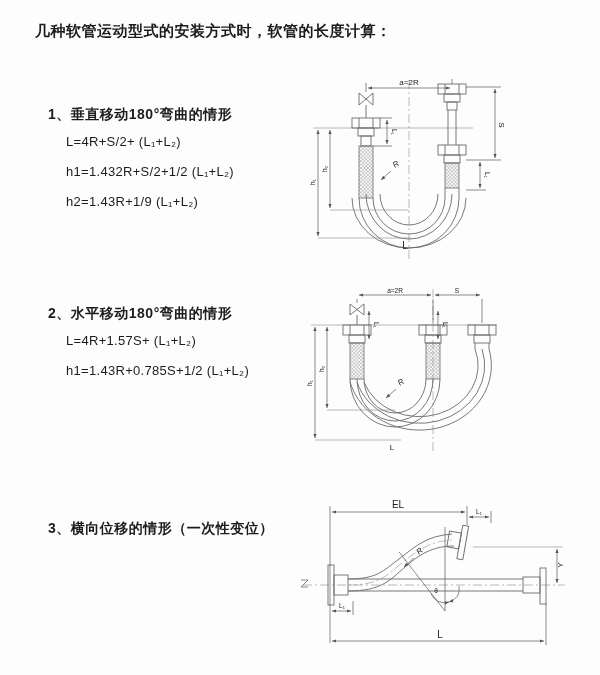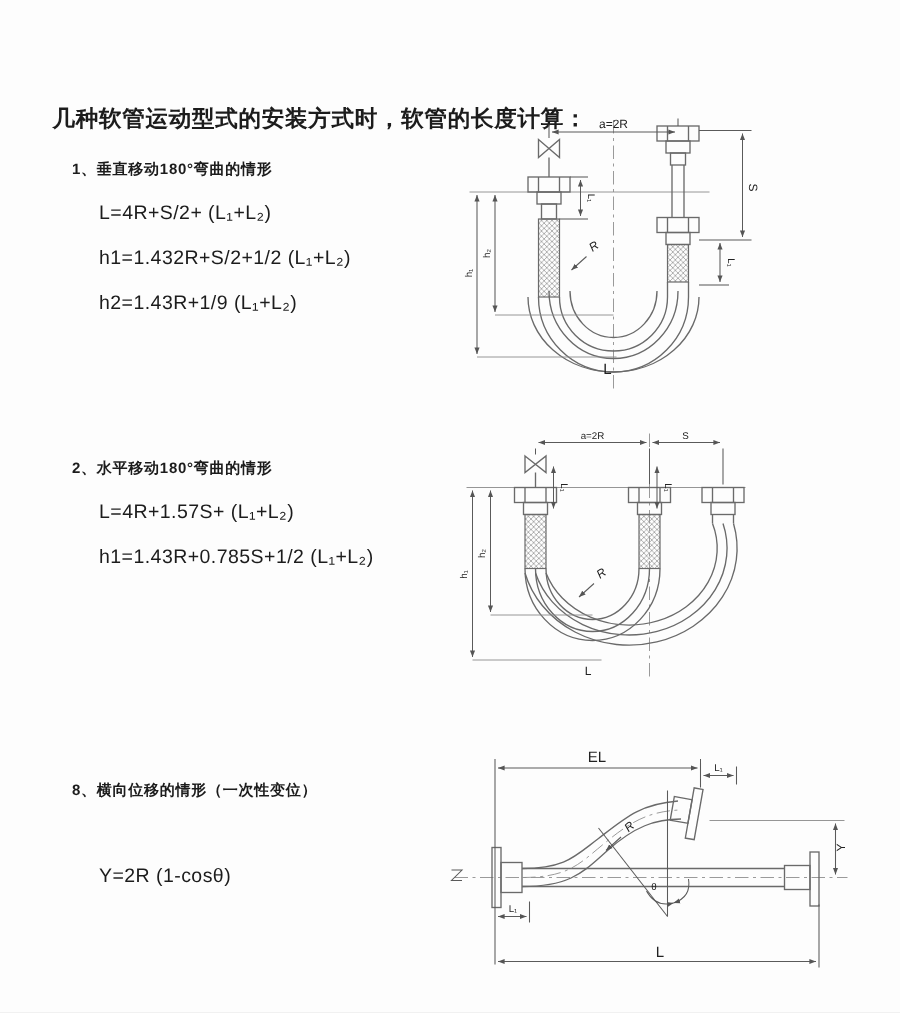--- a/index.html
+++ b/index.html
@@ -4,25 +4,25 @@
 <style>
   html,body{margin:0;padding:0;background:#e8e8e8;}
   .page{
     position:relative;width:600px;height:675px;margin:0 auto;
     background:#fdfdfd;overflow:hidden;
     font-family:"Liberation Sans","DejaVu Sans",sans-serif;
     color:#1c1c1c;
   }
   .page-title{
     position:absolute;left:35px;top:22px;
-    font-size:15px;font-weight:bold;letter-spacing:0.5px;white-space:nowrap;margin-top:48px;
+    font-size:15px;font-weight:bold;letter-spacing:0.5px;white-space:nowrap;
   }
   .sec-heading{
     position:absolute;left:48px;
-    font-size:10px;font-weight:bold;letter-spacing:0.5px;white-space:nowrap;
+    font-size:14px;font-weight:bold;letter-spacing:0.5px;white-space:nowrap;
   }
   .formula{
     position:absolute;left:66px;
     font-size:13px;font-weight:normal;letter-spacing:0.3px;white-space:nowrap;
   }
   svg{position:absolute;overflow:visible;}
   .ln{stroke:#6a6a6a;stroke-width:0.9;fill:none;}
   .thin{stroke:#8a8a8a;stroke-width:0.6;fill:none;}
   .cl{stroke:#8f8f8f;stroke-width:0.6;fill:none;stroke-dasharray:9 3 2 3;}
   .dim{stroke:#5a5a5a;stroke-width:0.7;fill:none;}
@@ -42,22 +42,21 @@
 
   <div class="sec-heading" style="top:106px">1、垂直移动180°弯曲的情形</div>
   <div class="formula" style="top:134px">L=4R+S/2+ (L₁+L₂)</div>
   <div class="formula" style="top:164px">h1=1.432R+S/2+1/2 (L₁+L₂)</div>
   <div class="formula" style="top:194px">h2=1.43R+1/9 (L₁+L₂)</div>
 
   <div class="sec-heading" style="top:305px">2、水平移动180°弯曲的情形</div>
   <div class="formula" style="top:333px">L=4R+1.57S+ (L₁+L₂)</div>
   <div class="formula" style="top:363px">h1=1.43R+0.785S+1/2 (L₁+L₂)</div>
 
-  <div class="sec-heading" style="top:520px">8、横向位移的情形（一次性变位）</div>
-  <div class="formula" style="top:576px">Y=2R (1-cosθ)</div>
+  <div class="sec-heading" style="top:520px">3、横向位移的情形（一次性变位）</div>
 
   <svg style="left:305px;top:70px" width="295" height="200" viewBox="0 0 295 200">
     <defs>
       <marker id="ar1" viewBox="0 0 10 10" refX="9" refY="5" markerWidth="7" markerHeight="7" orient="auto-start-reverse">
         <path d="M0,1.5 L9,5 L0,8.5 z" fill="#555"></path>
       </marker>
       <pattern id="hb" width="3.5" height="3.5" patternUnits="userSpaceOnUse">
         <path d="M0,3.5 L3.5,0 M0,0 L3.5,3.5" stroke="#999" stroke-width="0.5"></path>
       </pattern>
     </defs>

